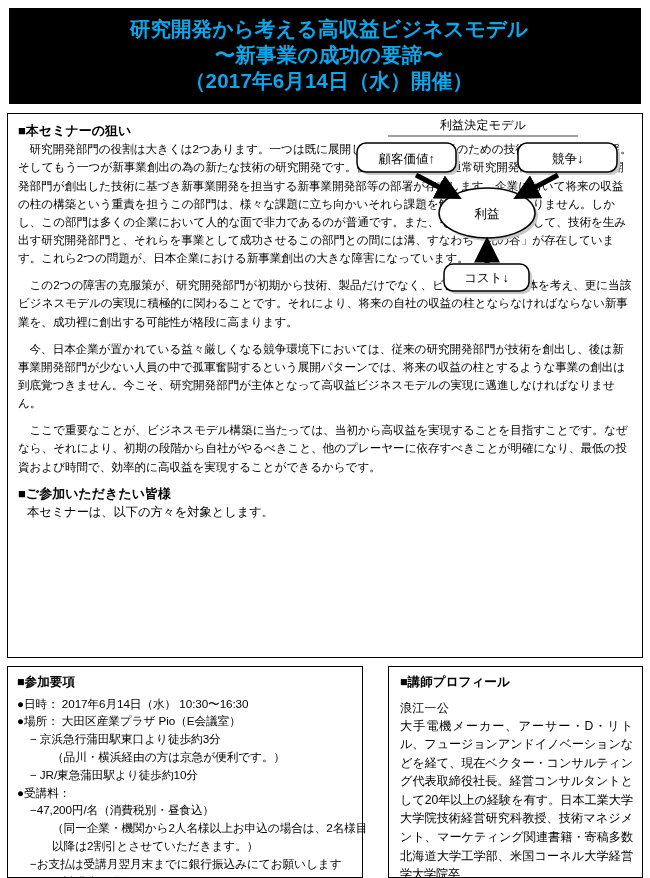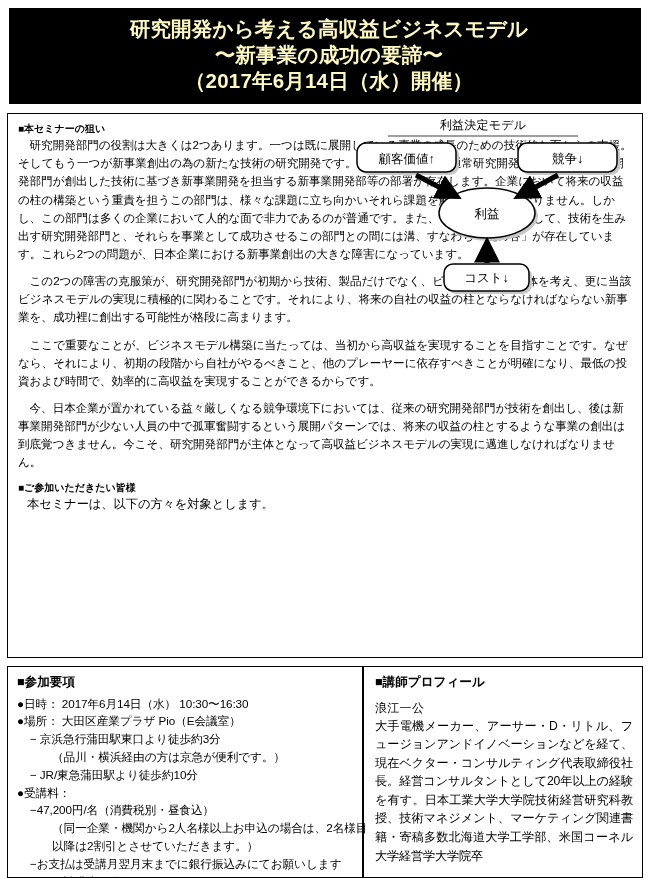--- a/index.html
+++ b/index.html
@@ -18,21 +18,21 @@
     position: relative;
     width: 650px;
     height: 878px;
     box-sizing: border-box;
     padding: 6px 7px 4px 7px;
   }
 
   
   .title-banner {
     background: #000000;
-    color: #fef9c3;
+    color: #0ea5e9;
     text-align: center;
     padding: 8px 0 9px 8px;
     margin: 2px 2px 9px 2px;
   }
   .title-line {
     font-weight: bold;
     font-size: 20.5px;
     line-height: 1.28;
     letter-spacing: 0.2px;
     white-space: nowrap;
@@ -42,21 +42,21 @@
   .main-panel {
     border: 1.6px solid #000000;
     box-sizing: border-box;
     padding: 8px 9px 6px 10px;
     height: 545px;
     position: relative;
     overflow: hidden;
   }
   .section-head {
     font-weight: bold;
-    font-size: 10px;
+    font-size: 13px;
     margin: 0 0 1px 0;
     line-height: 1.35;
   }
   .para {
     font-size: 11.6px;
     line-height: 1.565;
     margin: 0 0 9px 0;
     text-indent: 0;
     letter-spacing: -0.05px;
   }
@@ -88,21 +88,21 @@
     width: 100%;
     text-align: center;
     font-size: 12px;
     letter-spacing: 0.2px;
   }
   .diagram svg { position: absolute; inset: 0; }
 
   
   .bottom-row {
     display: flex;
-    gap: 0;
+    gap: 25px;
     margin-top: 8px;
     height: 212px;
   }
   .panel-left {
     width: 356px;
     border: 1.6px solid #000000;
     box-sizing: border-box;
     padding: 7px 6px 5px 9px;
   }
   .panel-right {
@@ -149,22 +149,22 @@
     <div class="title-line">研究開発から考える高収益ビジネスモデル</div>
     <div class="title-line">〜新事業の成功の要諦〜</div>
     <div class="title-line">（2017年6月14日（水）開催）</div>
   </div>
 
   <div class="main-panel">
 
     <div class="section-head">■本セミナーの狙い</div>
     <p class="para first">　研究開発部門の役割は大きくは2つあります。一つは既に展開している事業の成長のための技術的な面からの支援。そしてもう一つが新事業創出の為の新たな技術の研究開発です。後者に関しては、通常研究開発部門の他に、研究開発部門が創出した技術に基づき新事業開発を担当する新事業開発部等の部署が存在します。企業において将来の収益の柱の構築という重責を担うこの部門は、様々な課題に立ち向かいそれら課題を解決しなければなりません。しかし、この部門は多くの企業において人的な面で非力であるのが普通です。また、それ以前の問題として、技術を生み出す研究開発部門と、それらを事業として成功させるこの部門との間には溝、すなわち「死の谷」が存在しています。これら2つの問題が、日本企業における新事業創出の大きな障害になっています。</p>
     <p class="para">　この2つの障害の克服策が、研究開発部門が初期から技術、製品だけでなく、ビジネスモデル全体を考え、更に当該ビジネスモデルの実現に積極的に関わることです。それにより、将来の自社の収益の柱とならなければならない新事業を、成功裡に創出する可能性が格段に高まります。</p>
+    <p class="para">　今、日本企業が置かれている益々厳しくなる競争環境下においては、従来の研究開発部門が技術を創出し、後は新事業開発部門が少ない人員の中で孤軍奮闘するという展開パターンでは、将来の収益の柱とするような事業の創出は到底覚つきません。今こそ、研究開発部門が主体となって高収益ビジネスモデルの実現に邁進しなければなりません。</p>
     <p class="para">　ここで重要なことが、ビジネスモデル構築に当たっては、当初から高収益を実現することを目指すことです。なぜなら、それにより、初期の段階から自社がやるべきこと、他のプレーヤーに依存すべきことが明確になり、最低の投資および時間で、効率的に高収益を実現することができるからです。</p>
-    <p class="para">　今、日本企業が置かれている益々厳しくなる競争環境下においては、従来の研究開発部門が技術を創出し、後は新事業開発部門が少ない人員の中で孤軍奮闘するという展開パターンでは、将来の収益の柱とするような事業の創出は到底覚つきません。今こそ、研究開発部門が主体となって高収益ビジネスモデルの実現に邁進しなければなりません。</p>
 
 
     <div class="audience-block">
       <div class="section-head">■ご参加いただきたい皆様</div>
       <p class="body-line indent1">本セミナーは、以下の方々を対象とします。</p>
 
     </div>
 
     <div class="diagram">
       <div class="diagram-title">利益決定モデル</div>

